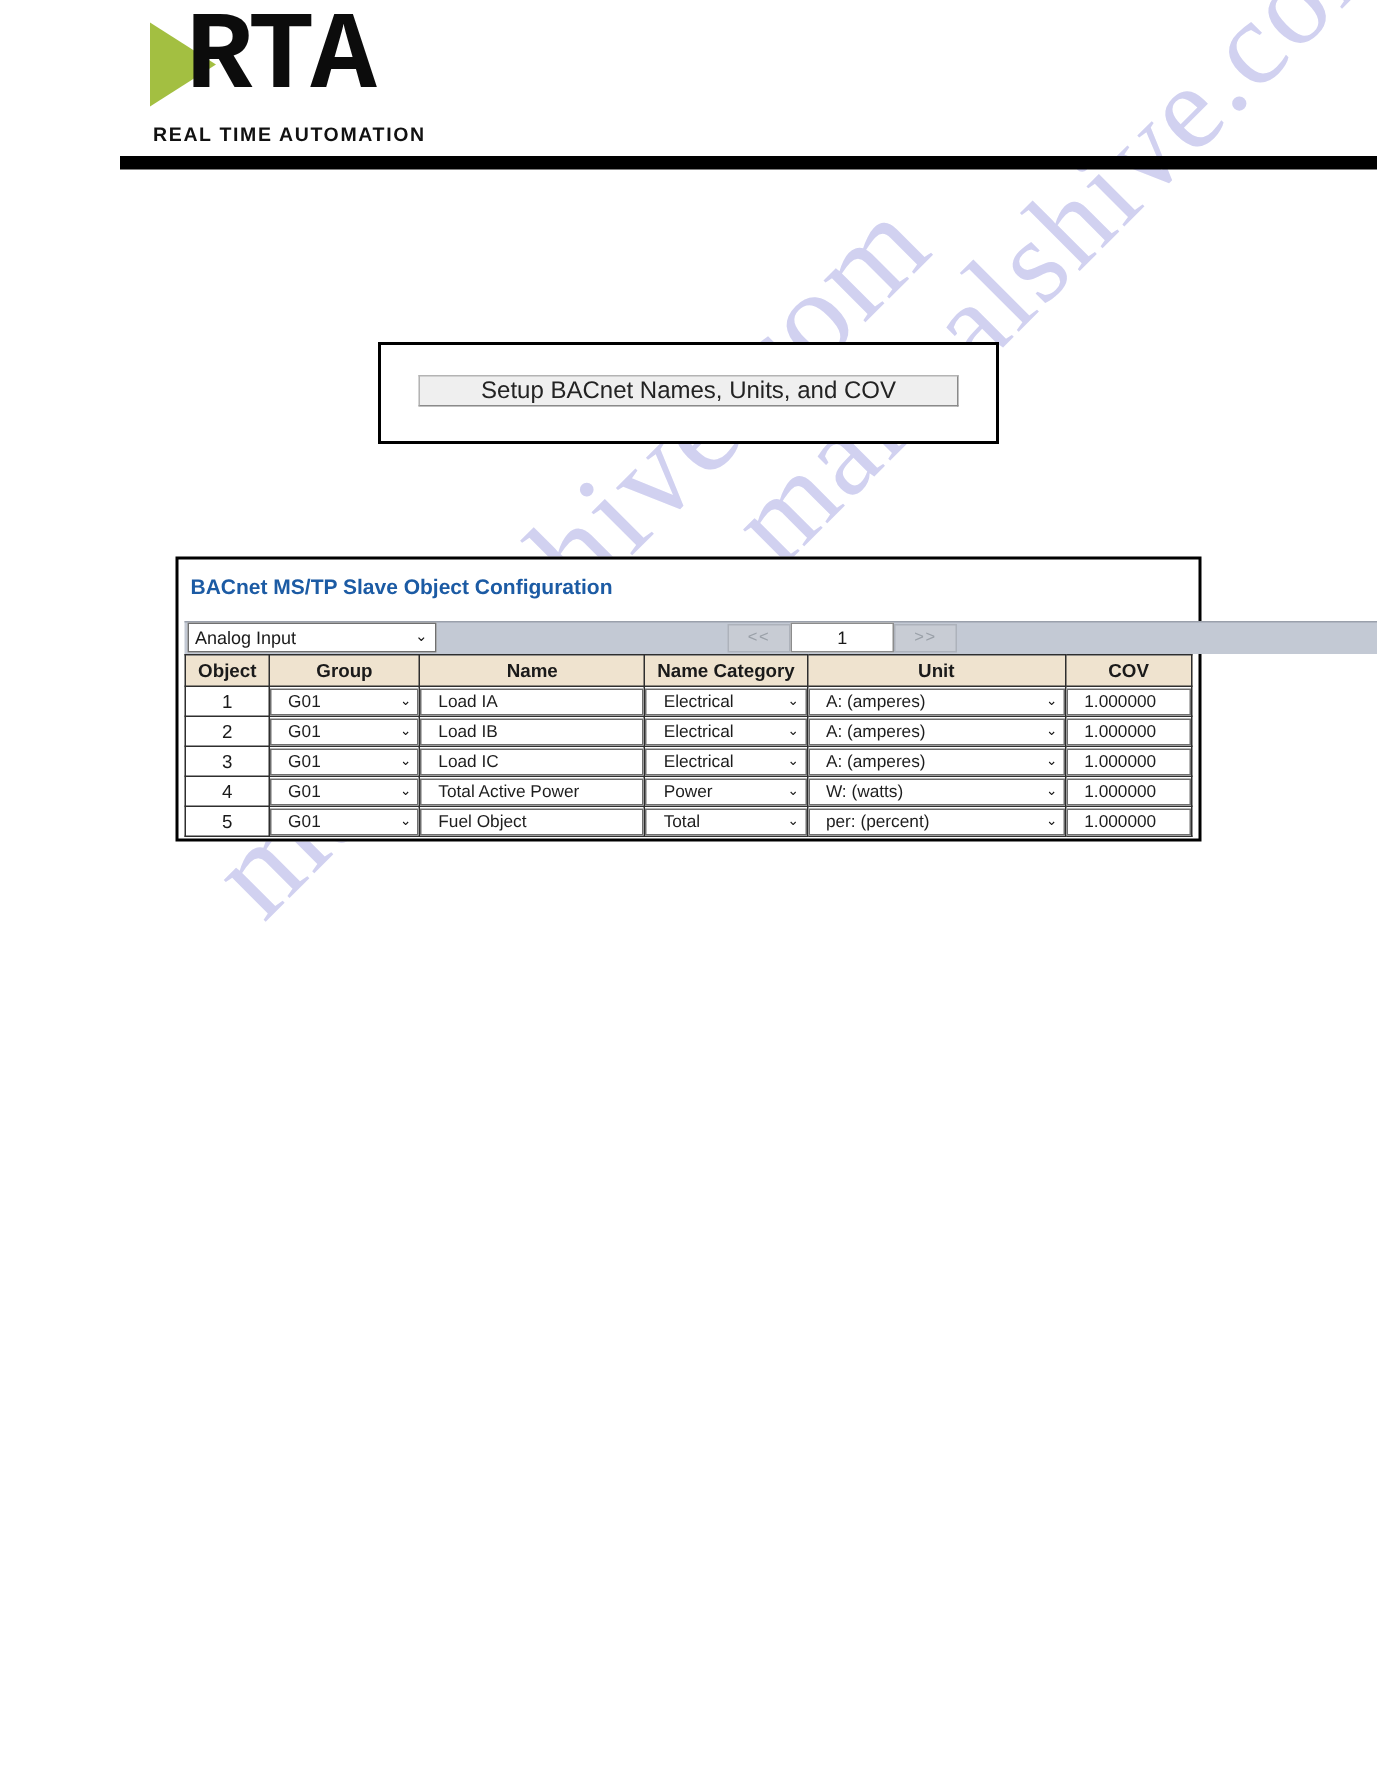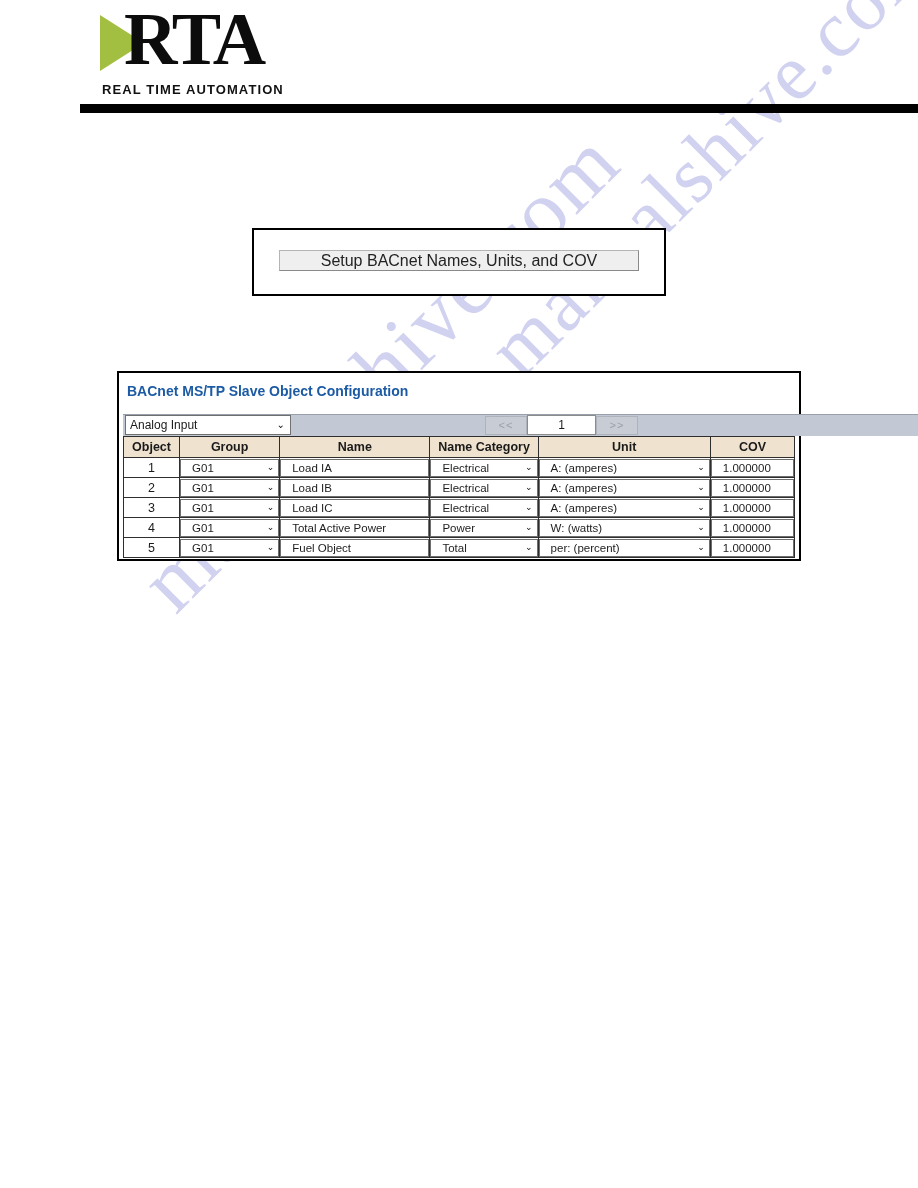--- a/index.html
+++ b/index.html
@@ -72,21 +72,21 @@
     top: 7px;
     width: 0; height: 0;
     border-top: 28px solid transparent;
     border-bottom: 28px solid transparent;
     border-left: 44px solid #a3bf41;
   }
   #logo-rta {
     position: absolute;
     left: 24px;
     top: -6px;
-    font-family: Liberation Serif, serif;
+    font-family: Liberation Mono, monospace;
     font-size: 74px;
     font-weight: 700;
     letter-spacing: -3px;
     color: #0c0c0c;
     line-height: 1;
   }
   #logo-tagline {
     position: absolute;
     left: 2px;
     top: 74px;

